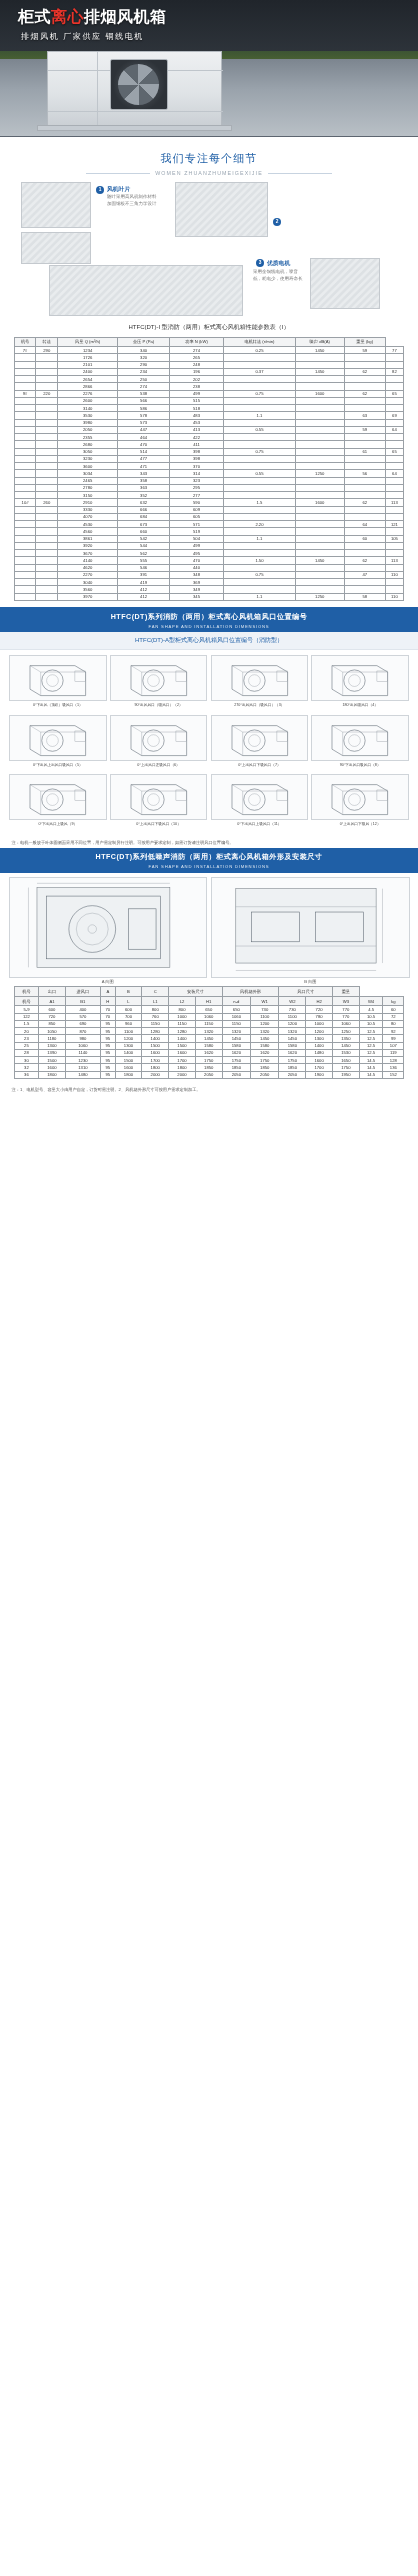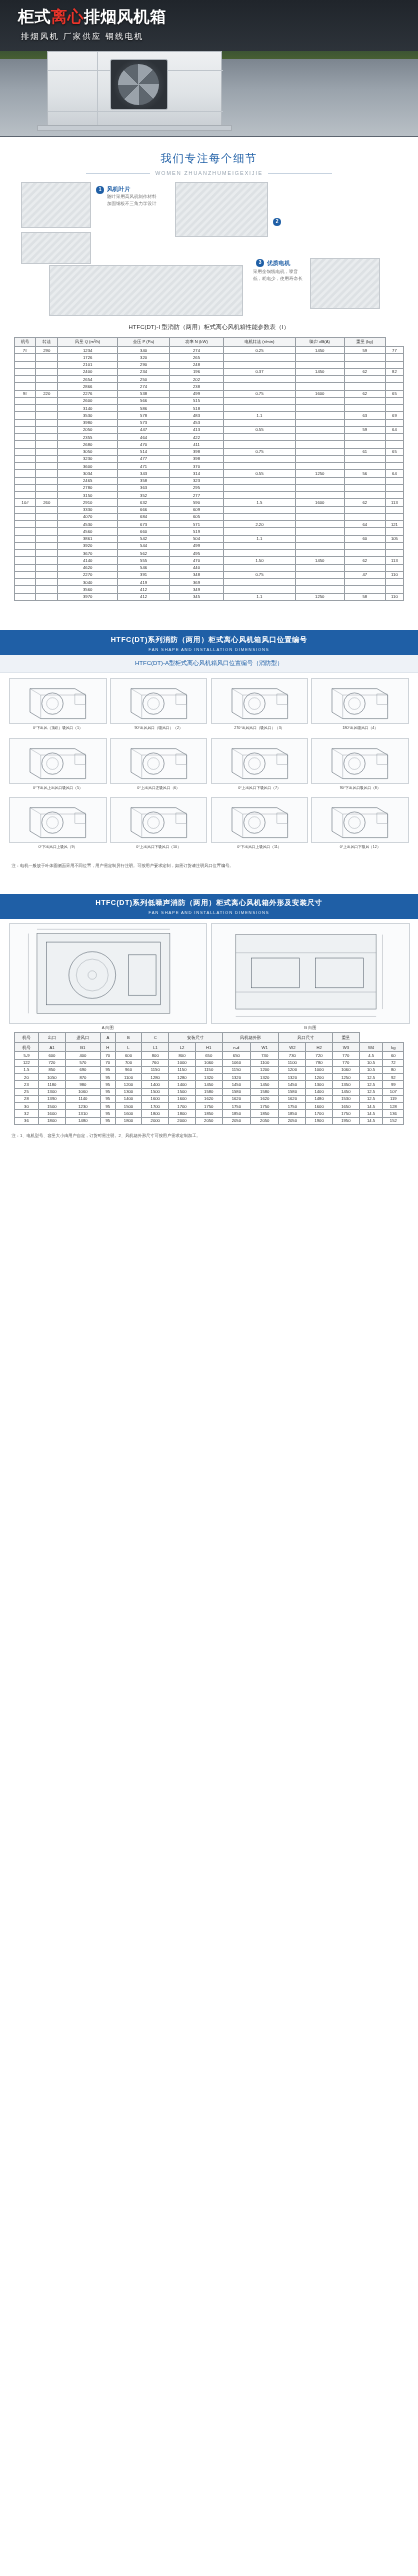--- a/index.html
+++ b/index.html
@@ -105,21 +105,21 @@
   }
   table.grid th, table.grid td {
     border:0.5px solid #9aa0a6; text-align:center; padding:0.5px 0; line-height:1.25;
     font-weight:normal;
   }
   table.grid thead th { background:#f3f4f5; font-size:4.2px; padding:1.6px 0; }
 
   
   .banner {
     background:#1f5fa6; color:#fff; text-align:center; padding:4.8px 0 3.7px;
-    margin-top:24px;
+    margin-top:1px;
   }
   .banner .cn { font-size:7.1px; font-weight:bold; letter-spacing:0.5px; }
   .banner .en { font-size:4.2px; letter-spacing:0.8px; margin-top:1.6px; opacity:.85; }
 
   .subbar {
     background:#eef2f7; color:#1f5fa6; text-align:center; padding:3.7px 0;
     font-size:6px; border-bottom:0.5px solid #dfe5ec;
   }
 
   

